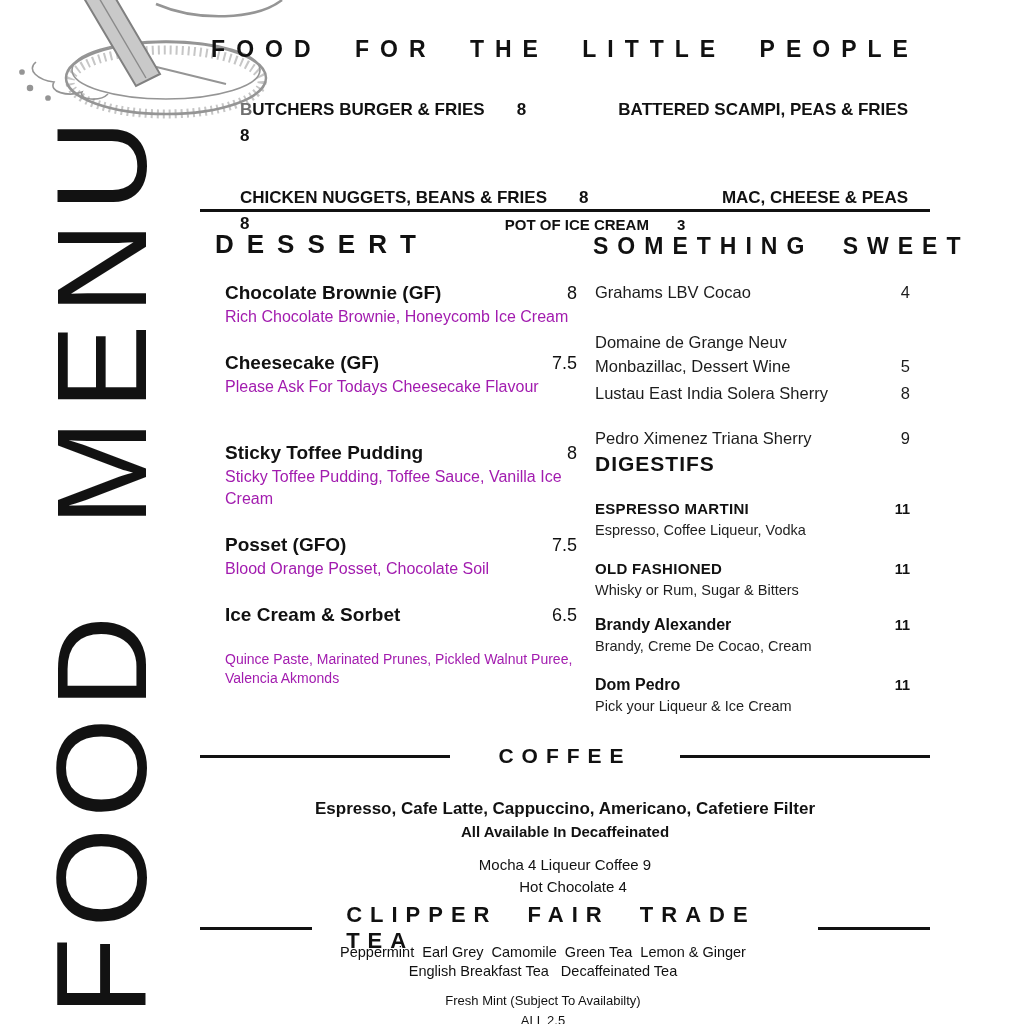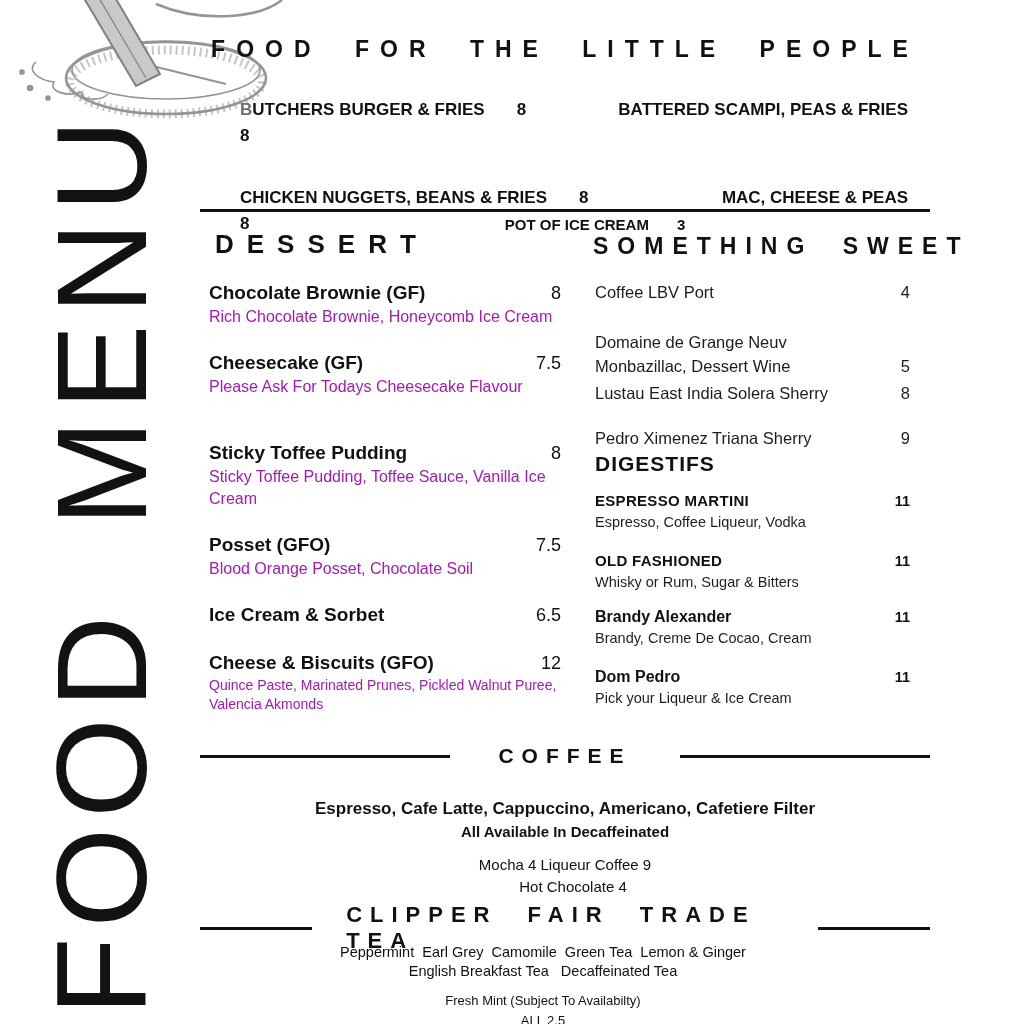--- a/index.html
+++ b/index.html
@@ -34,35 +34,35 @@
   .divider{position:absolute;left:200px;top:209px;width:730px;height:3px;background:#111;}
   .pot{position:absolute;left:260px;top:216px;width:670px;text-align:center;
        font-size:15px;font-weight:700;}
   .pot-price{margin-left:28px;}
   
   .dessert-head{position:absolute;left:215px;top:229px;font-size:26px;font-weight:700;
        letter-spacing:13px;}
   .sweet-head{position:absolute;left:593px;top:233px;font-size:23px;font-weight:700;
        letter-spacing:9px;word-spacing:14px;}
   
-  .left-col{position:absolute;left:209px;top:280px;width:352px;}
+  .left-col{position:absolute;left:225px;top:280px;width:352px;}
   .d-item{margin-bottom:22px;}
   .d-item.gap-lg{margin-bottom:42px;}
   .d-row{display:flex;justify-content:space-between;align-items:baseline;line-height:26px;}
   .d-name{font-size:19px;font-weight:700;}
   .d-price{font-size:18px;font-weight:400;}
   .d-desc{font-size:16px;line-height:22px;color:#a21caf;}
   .d-desc.small{font-size:14px;line-height:19px;}
   
   .right-col{position:absolute;left:595px;top:280px;width:315px;}
   .ss-row{display:flex;justify-content:space-between;align-items:flex-end;
           font-size:16.5px;line-height:24px;color:#1c1c1c;}
   .ss-name{white-space:pre-line;}
   .mb26{margin-bottom:26px}.mb12{margin-bottom:3px}.mb21{margin-bottom:21px}.mb6{margin-bottom:0}
-  .digestifs-head{font-size:21px;font-weight:700;line-height:28px;margin-bottom:12px;letter-spacing:1px;}
+  .digestifs-head{font-size:21px;font-weight:700;line-height:28px;margin-bottom:20px;letter-spacing:1px;}
   .g-item{margin-bottom:16px;}
   .g-row{display:flex;justify-content:space-between;align-items:baseline;line-height:22px;}
   .g-name{font-size:15px;font-weight:700;letter-spacing:.3px;}
   .g-name.mixed{font-size:16px;letter-spacing:0;}
   .g-price{font-size:14.5px;font-weight:700;}
   .g-desc{font-size:14.5px;line-height:20px;color:#1e1e1e;}
   .g-item{margin-bottom:18px;}
   .g-item.mb14{margin-bottom:14px;}
   
   .rule-head{position:absolute;display:flex;align-items:center;font-weight:700;}
@@ -167,31 +167,27 @@
         </div>
       <div class="d-desc">Blood Orange Posset, Chocolate Soil</div>
     </div>
     <div class="d-item">
       <div class="d-row">
           <span class="d-name">Ice Cream &amp; Sorbet</span>
           <span class="d-price">6.5</span>
         </div>
     </div>
     <div class="d-item">
-      <div class="d-row">
-          <span class="d-name">Cheese &amp; Biscuits (GFO)</span>
-          <span class="d-price">12</span>
-        </div>
       <div class="d-desc small">Quince Paste, Marinated Prunes, Pickled Walnut Puree, Valencia Akmonds</div>
     </div>
   </div>
 
   <div class="right-col">
     <div class="ss-row mb26">
-      <span class="ss-name">Coffee LBV Port</span>
+      <span class="ss-name">Grahams LBV Cocao</span>
         <span class="ss-price">4</span>
     </div>
     <div class="ss-row mb12">
       <span class="ss-name">Domaine de Grange Neuv
 Monbazillac, Dessert Wine</span>
         <span class="ss-price">5</span>
     </div>
     <div class="ss-row mb21">
       <span class="ss-name">Lustau East India Solera Sherry</span>
         <span class="ss-price">8</span>

